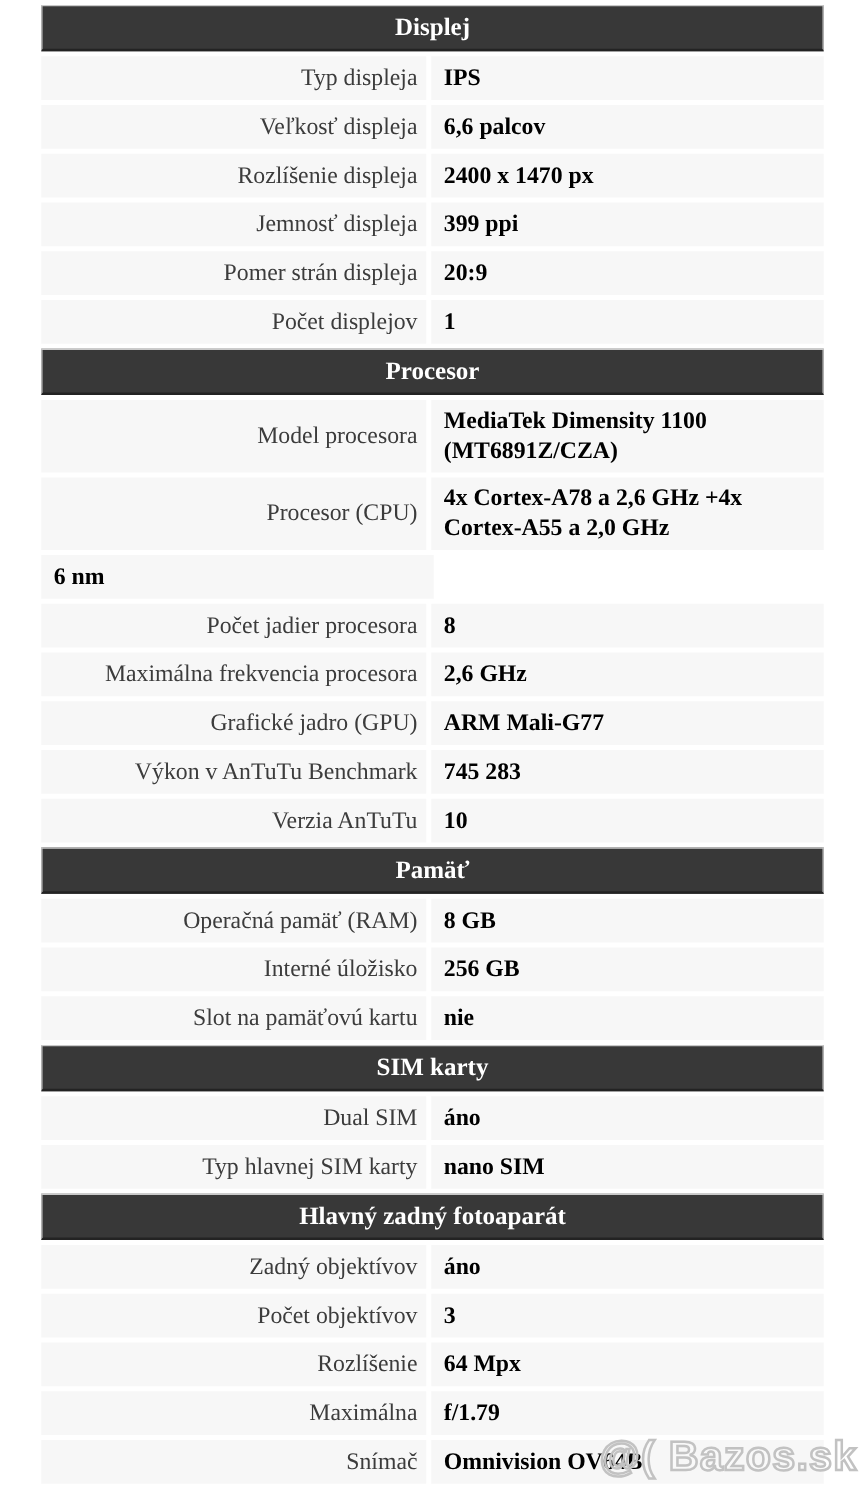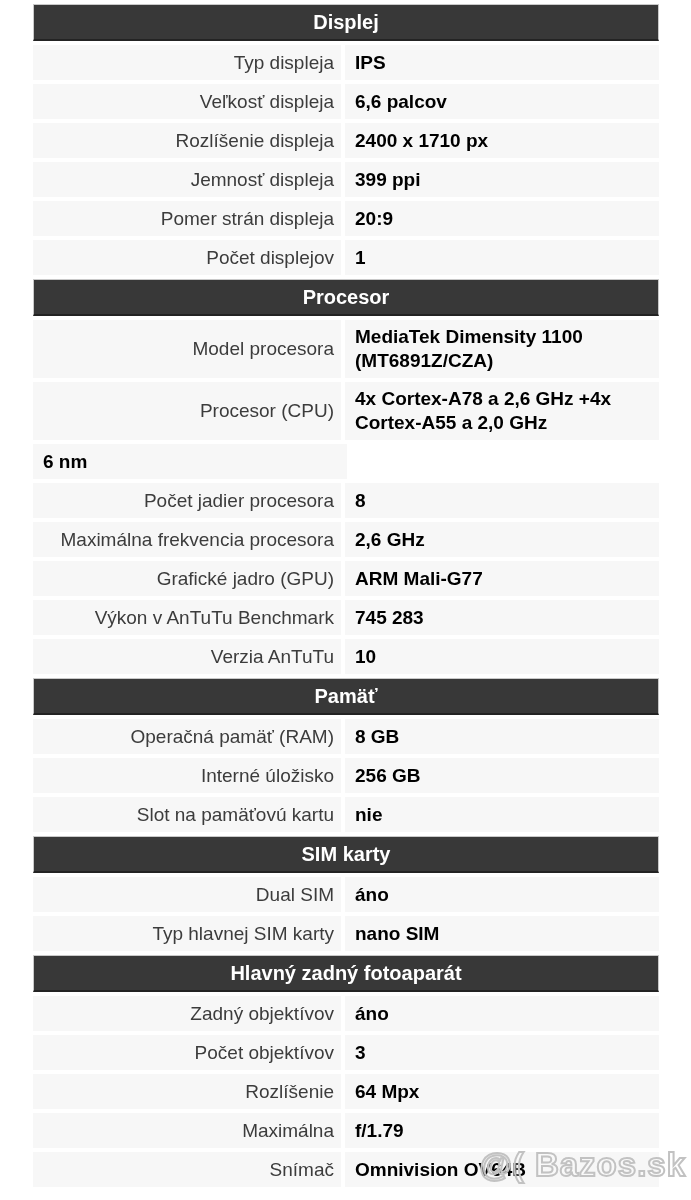--- a/index.html
+++ b/index.html
@@ -7,20 +7,21 @@
     width: 691px; height: 1200px;
     background: #ffffff;
     overflow: hidden;
     position: relative;
     font-family: "Liberation Sans", sans-serif;
   }
   .spec-table {
     position: absolute;
     left: 33px; top: 4px;
     width: 626px;
+    font-family: Liberation Serif, serif;
   }
   .section-header {
     height: 34px;
     background: #383838;
     border: 1px solid #c9c9c9;
     border-bottom: 2px solid #232323;
     margin-bottom: 4px;
     display: flex;
     align-items: center;
     justify-content: center;
@@ -82,21 +83,21 @@
       <div class="row">
         <div class="cell label">Typ displeja</div>
         <div class="cell value">IPS</div>
       </div>
       <div class="row">
         <div class="cell label">Veľkosť displeja</div>
         <div class="cell value">6,6 palcov</div>
       </div>
       <div class="row">
         <div class="cell label">Rozlíšenie displeja</div>
-        <div class="cell value">2400 x 1710 px</div>
+        <div class="cell value">2400 x 1470 px</div>
       </div>
       <div class="row">
         <div class="cell label">Jemnosť displeja</div>
         <div class="cell value">399 ppi</div>
       </div>
       <div class="row">
         <div class="cell label">Pomer strán displeja</div>
         <div class="cell value">20:9</div>
       </div>
       <div class="row">

